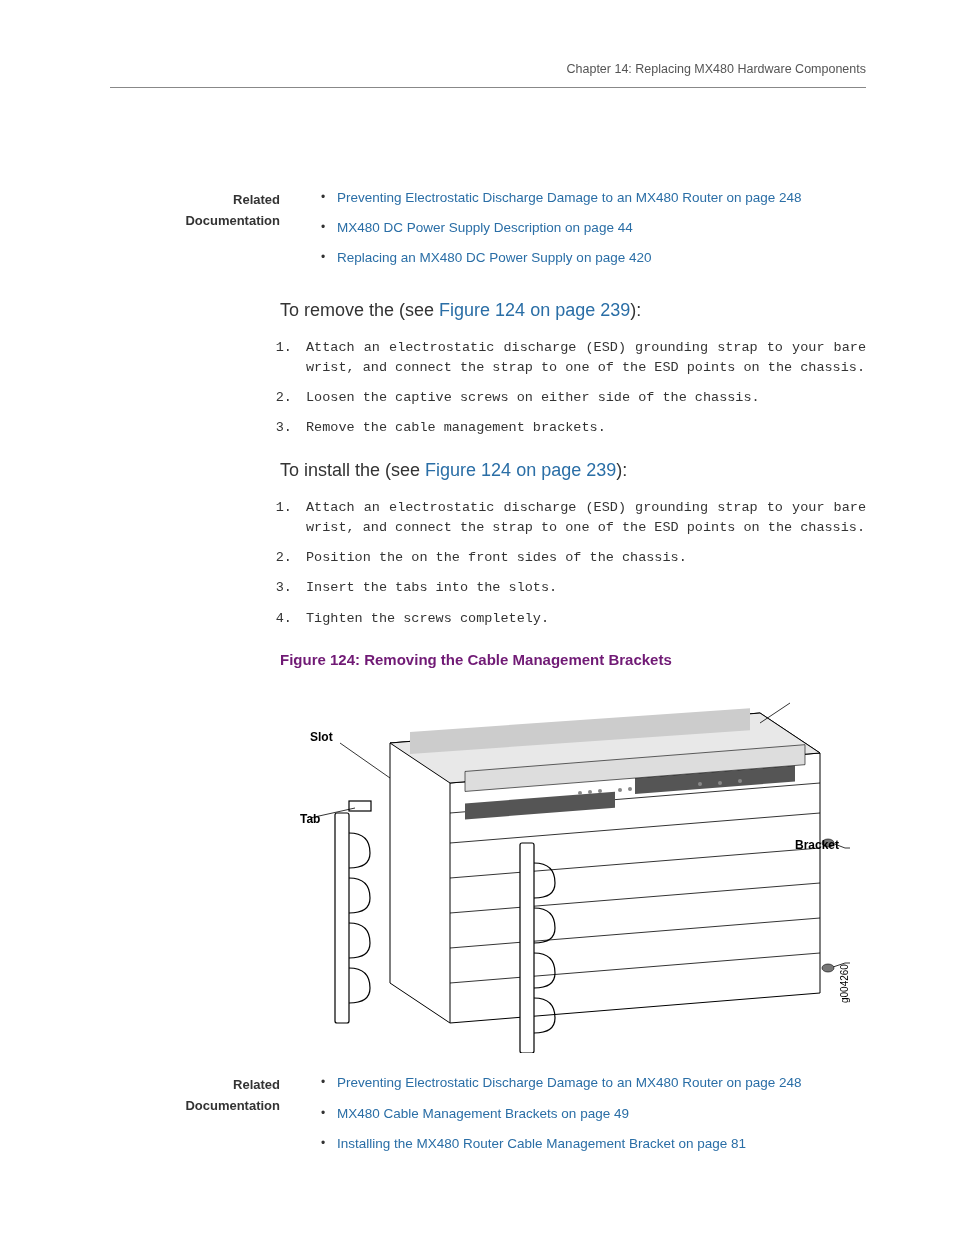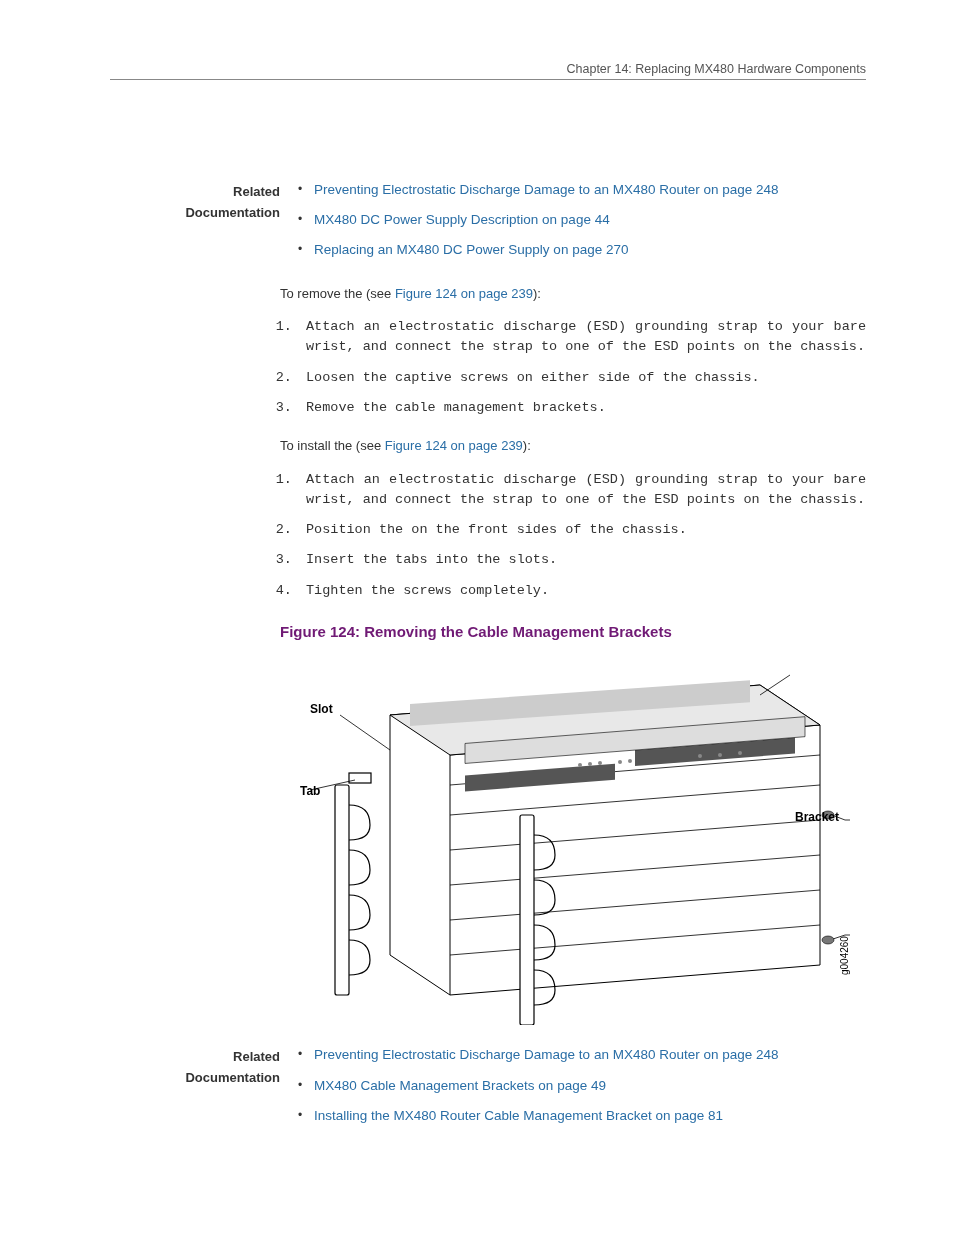--- a/index.html
+++ b/index.html
@@ -15,27 +15,29 @@
     width: 954px;
     min-height: 1235px;
     box-sizing: border-box;
     padding: 60px 88px 30px 110px;
     position: relative;
   }
   .header-line {
     text-align: right;
     font-size: 12.5px;
     color: #555;
+    padding-bottom: 8px;
     border-bottom: 1px solid #888;
     margin-bottom: 100px;
   }
   .section-row {
     display: flex;
     align-items: flex-start;
     margin-bottom: 6px;
+    gap: 23px;
   }
   .left-label {
     width: 170px;
     flex: 0 0 170px;
     text-align: right;
     font-weight: bold;
     font-size: 13px;
     padding-right: 18px;
     padding-top: 2px;
     line-height: 1.6;
@@ -69,21 +71,21 @@
     font-size: 19px;
     font-weight: bold;
     color: #5a7c9a;
     margin: 40px 0 24px 0;
     letter-spacing: -0.2px;
   }
   .body-indent {
     margin-left: 170px;
   }
   .para {
-    font-size: 13px;
+    font-size: 18px;
     margin-bottom: 14px;
   }
   ol.numbered {
     padding-left: 20px;
     margin: 0 0 18px 0;
     font-family: Liberation Mono, monospace;
   }
   ol.numbered li {
     font-size: 13.5px;
     margin-bottom: 10px;
@@ -133,21 +135,21 @@
 
   <div class="section-row">
     <div class="left-label">
       <span>Related</span><br>
       <span>Documentation</span>
     </div>
     <div class="right-content">
       <ul class="bullet-list">
         <li><a class="link" href="#">Preventing Electrostatic Discharge Damage to an MX480 Router on page 248</a></li>
         <li><a class="link" href="#">MX480 DC Power Supply Description on page 44</a></li>
-        <li><a class="link" href="#">Replacing an MX480 DC Power Supply on page 270</a></li>
+        <li><a class="link" href="#">Replacing an MX480 DC Power Supply on page 420</a></li>
       </ul>
     </div>
   </div>
 
 
   <div class="body-indent">
 
     <p class="para">
       <span>To remove the (see </span><a class="link" href="#">Figure 124 on page 239</a><span>):</span>
     </p>

